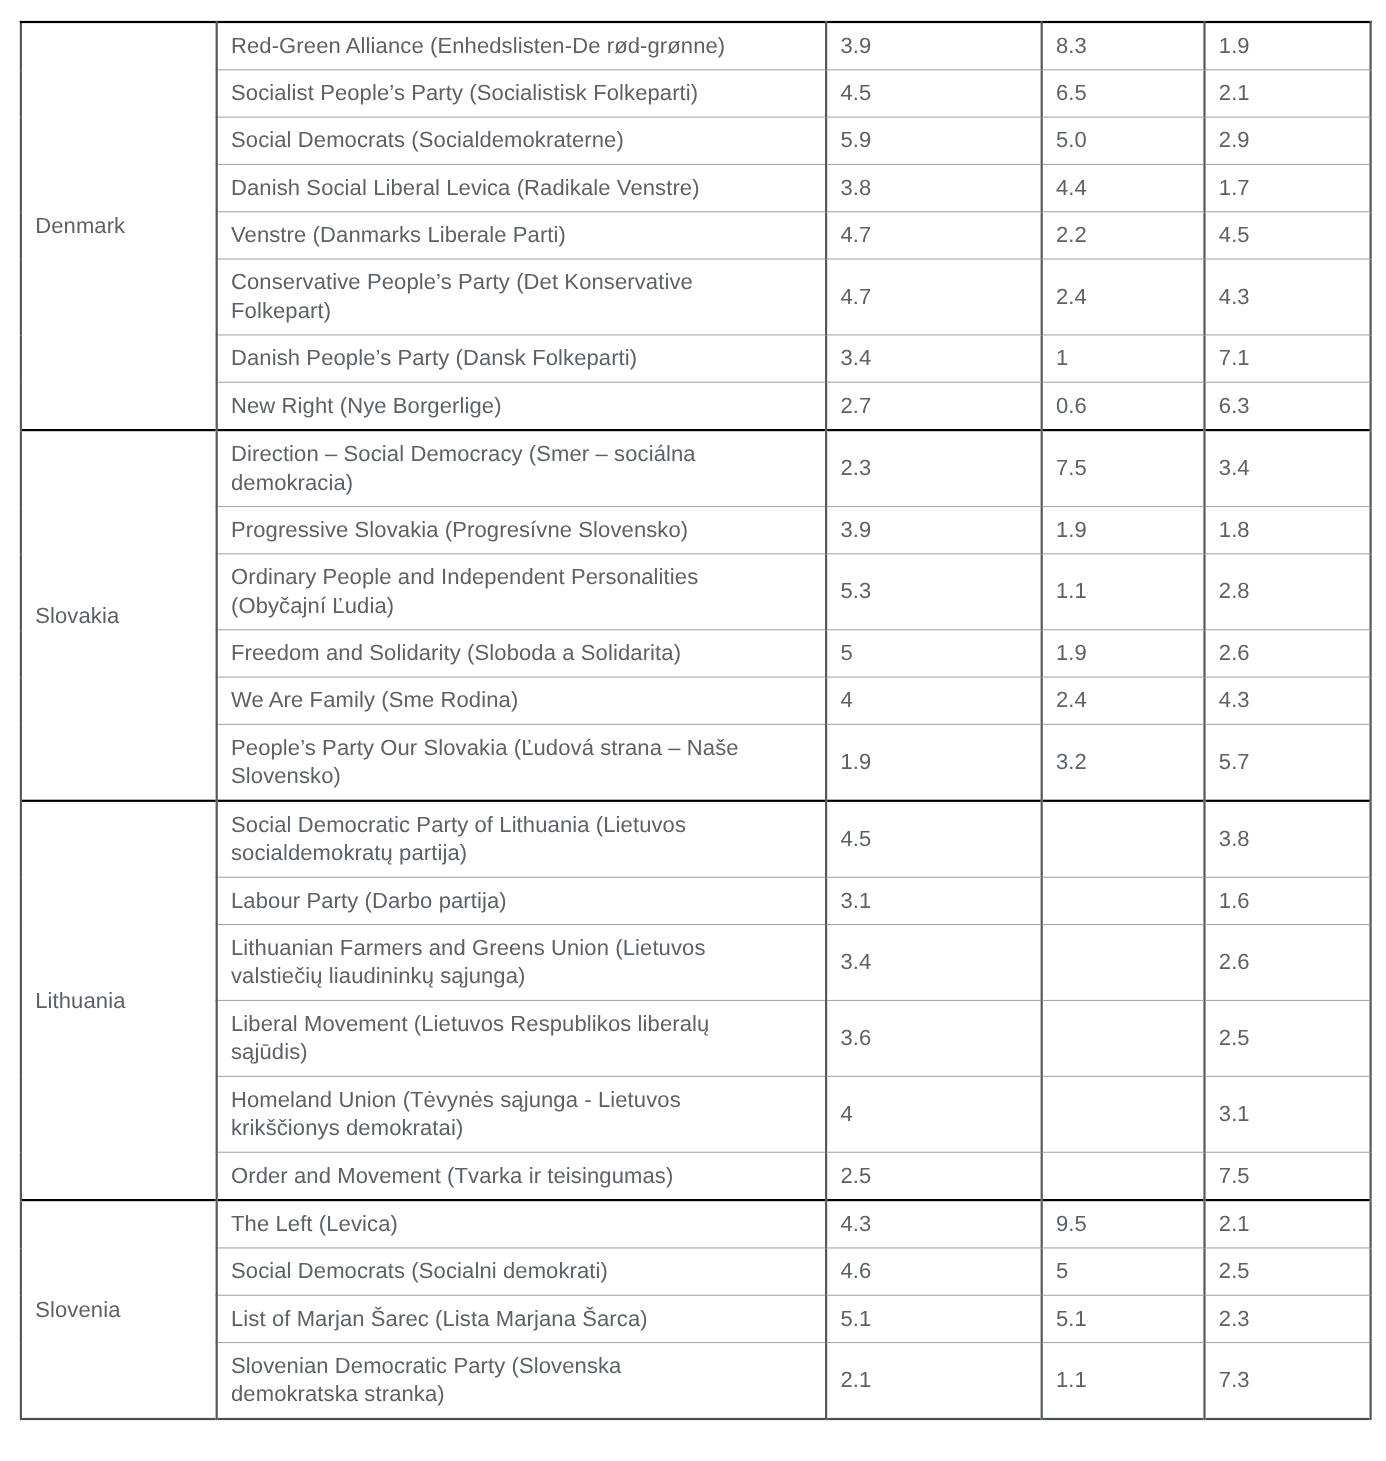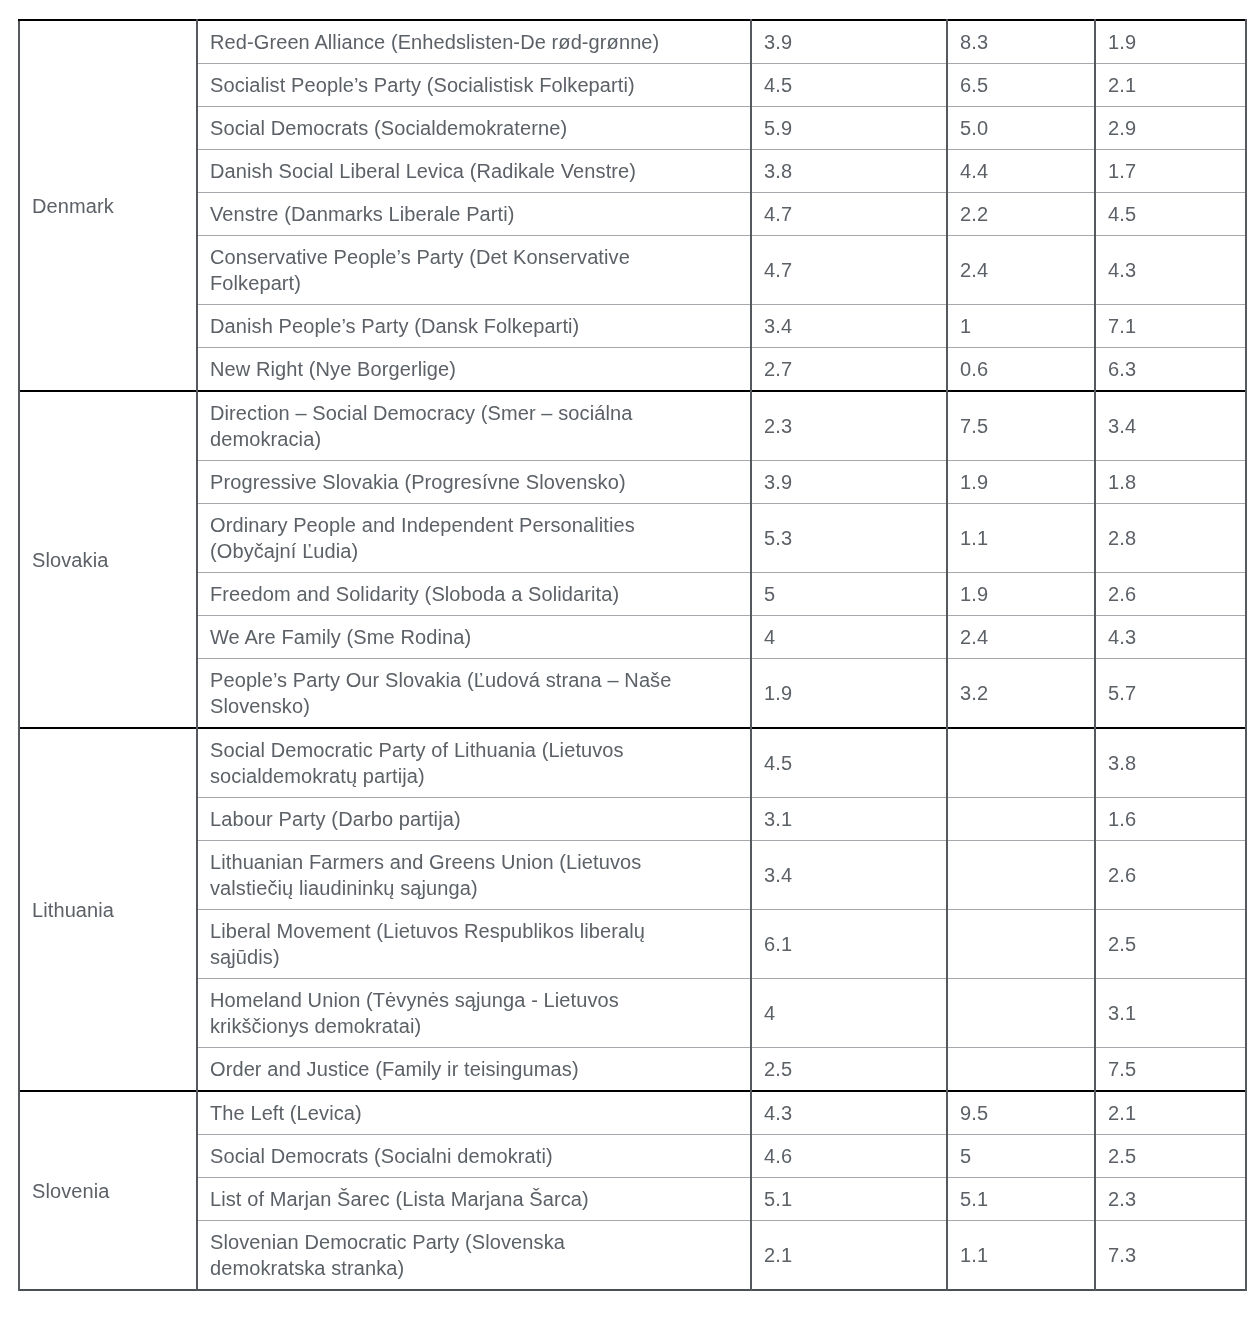--- a/index.html
+++ b/index.html
@@ -176,33 +176,33 @@
         <tr>
           <td class="party">Lithuanian Farmers and Greens Union (Lietuvos
 valstiečių liaudininkų sąjunga)</td>
           <td class="val">3.4</td>
           <td class="val"></td>
           <td class="val">2.6</td>
         </tr>
         <tr>
           <td class="party">Liberal Movement (Lietuvos Respublikos liberalų
 sąjūdis)</td>
-          <td class="val">6.1</td>
+          <td class="val">3.6</td>
           <td class="val"></td>
           <td class="val">2.5</td>
         </tr>
         <tr>
           <td class="party">Homeland Union (Tėvynės sąjunga - Lietuvos
 krikščionys demokratai)</td>
           <td class="val">4</td>
           <td class="val"></td>
           <td class="val">3.1</td>
         </tr>
         <tr>
-          <td class="party">Order and Justice (Family ir teisingumas)</td>
+          <td class="party">Order and Movement (Tvarka ir teisingumas)</td>
           <td class="val">2.5</td>
           <td class="val"></td>
           <td class="val">7.5</td>
         </tr>
         <tr class="section-start">
           <td rowspan="4" class="country">Slovenia</td>
           <td class="party">The Left (Levica)</td>
           <td class="val">4.3</td>
           <td class="val">9.5</td>
           <td class="val">2.1</td>

